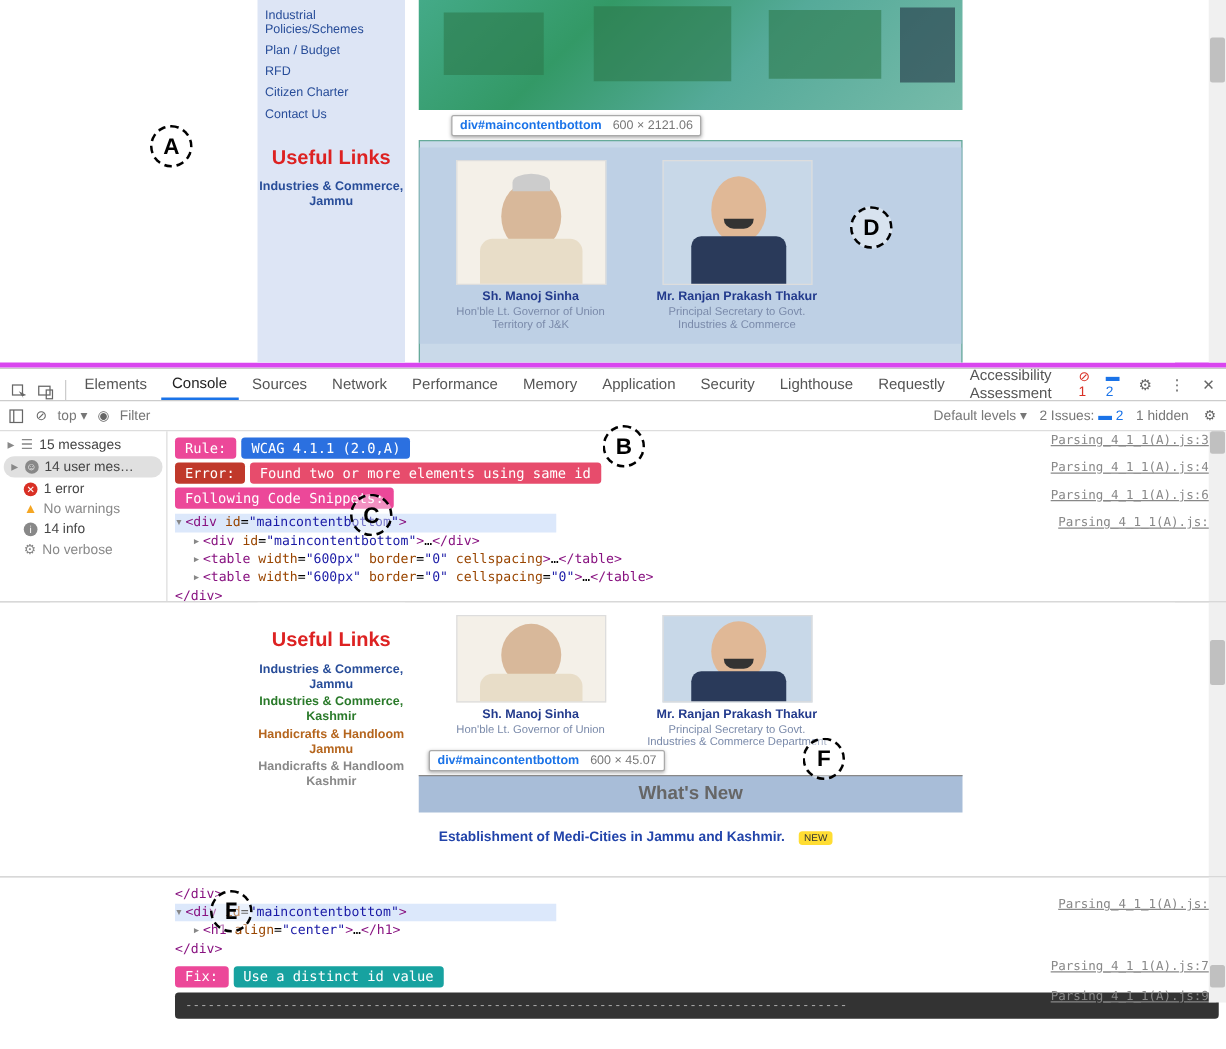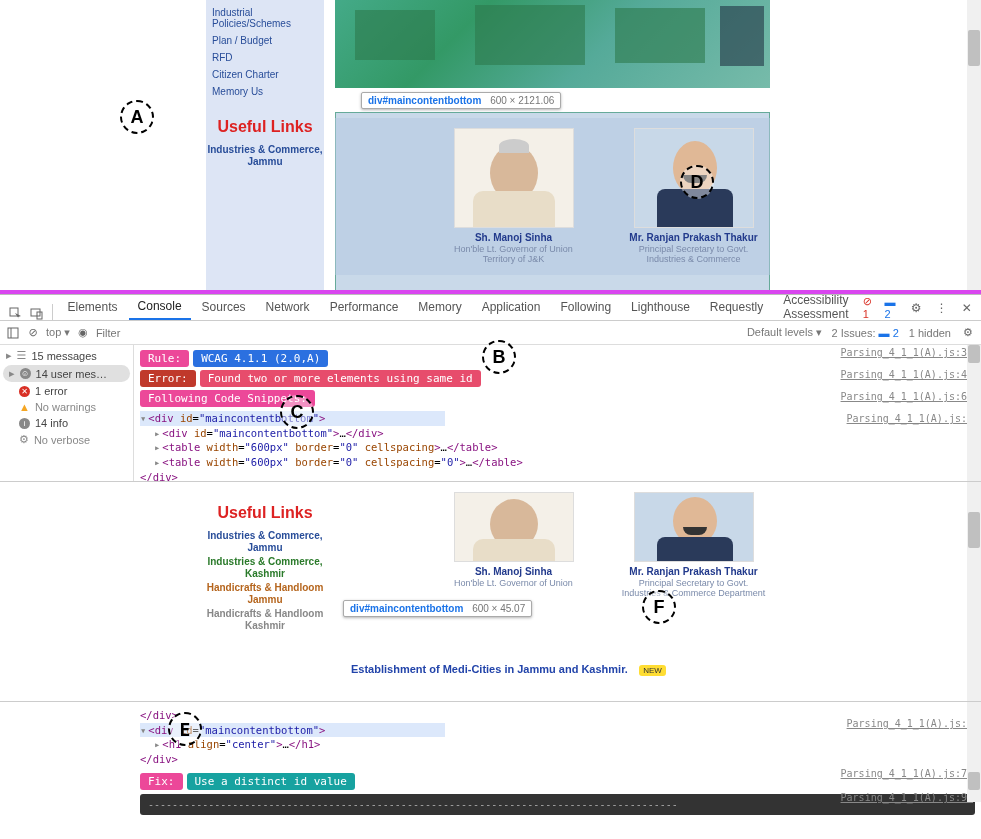--- a/index.html
+++ b/index.html
@@ -18,21 +18,21 @@
 .useful-link.gray { color: #888; }
 
 .main-col { position: absolute; left: 335px; top: 0; width: 435px; }
 .hero-img { width: 435px; height: 88px; background: linear-gradient(135deg,#4a8 0%,#396 30%,#5a9 60%,#7ba 100%); position: relative; overflow: hidden; }
 .hero-overlay-box { position: absolute; background: #2d7a4d; opacity: 0.6; }
 .tooltip-overlay { position: absolute; background: #fff; border: 1px solid #aaa; padding: 2px 6px; font-size: 10px; border-radius: 2px; box-shadow: 0 1px 3px rgba(0,0,0,0.3); white-space: nowrap; }
 .tooltip-sel { color: #1a73e8; font-weight: bold; }
 .tooltip-dim { color: #777; margin-left: 6px; }
 
 .highlight-region { position: absolute; background: rgba(120,160,200,0.4); border: 1px solid #6a9; }
-.people-row { display: flex; gap: 35px; padding: 10px 4px; background: rgba(180,200,225,0.5); justify-content: flex-end; }
+.people-row { display: flex; gap: 20px; padding: 10px 17px; background: rgba(180,200,225,0.5); }
 .person { width: 145px; text-align: center; }
 .person-img { width: 120px; height: 100px; background: #f4f0e8; margin: 0 auto; position: relative; overflow: hidden; border: 1px solid #ddd; }
 .person-name { color: #223a8c; font-size: 10px; font-weight: bold; margin-top: 4px; }
 .person-title { color: #7a8aaa; font-size: 9px; margin-top: 2px; line-height: 1.1; }
 
 
 .devtools { border-top: 1px solid #bbb; background: #fff; font-family: 'Segoe UI', Arial, sans-serif; }
 .dt-tabs { display: flex; align-items: flex-end; height: 26px; border-bottom: 1px solid #ccc; font-size: 12px; color: #333; padding: 0 6px; gap: 2px; }
 .dt-tab-icon { width: 14px; height: 14px; display: inline-flex; align-items: center; justify-content: center; color: #666; margin: 0 3px; cursor: pointer; }
 .dt-tab { padding: 0 9px; height: 26px; display: flex; align-items: center; cursor: pointer; color: #555; }
@@ -100,21 +100,21 @@
   <div class="scrollbar-track" style="height:294px;">
     <div class="scrollbar-thumb" style="top:30px;height:36px;"></div>
   </div>
   <div class="page-white-area"></div>
 
   <div class="sidebar-col" style="height:294px;">
     <div class="sidebar-item">Industrial Policies/Schemes</div>
     <div class="sidebar-item">Plan / Budget</div>
     <div class="sidebar-item">RFD</div>
     <div class="sidebar-item">Citizen Charter</div>
-    <div class="sidebar-item">Memory Us</div>
+    <div class="sidebar-item">Contact Us</div>
     <div class="useful-links-heading">Useful Links</div>
     <div class="useful-link">Industries &amp; Commerce, Jammu</div>
   </div>
 
   <div class="main-col">
     <div class="hero-img">
       <div class="hero-overlay-box" style="left:20px;top:10px;width:80px;height:50px;"></div>
       <div class="hero-overlay-box" style="left:140px;top:5px;width:110px;height:60px;"></div>
       <div class="hero-overlay-box" style="left:280px;top:8px;width:90px;height:55px;"></div>
       <div class="hero-overlay-box" style="right:6px;top:6px;width:44px;height:60px;background:#234;"></div>
@@ -166,21 +166,21 @@
           </svg>
         </span>
     <div style="width:1px;height:16px;background:#ccc;margin:0 4px;"></div>
     <div class="dt-tab">Elements</div>
     <div class="dt-tab active">Console</div>
     <div class="dt-tab">Sources</div>
     <div class="dt-tab">Network</div>
     <div class="dt-tab">Performance</div>
     <div class="dt-tab">Memory</div>
     <div class="dt-tab">Application</div>
-    <div class="dt-tab">Following</div>
+    <div class="dt-tab">Security</div>
     <div class="dt-tab">Lighthouse</div>
     <div class="dt-tab">Requestly</div>
     <div class="dt-tab">Accessibility Assessment</div>
     <div class="dt-right-icons">
       <span class="err-badge">⊘ <span>1</span></span>
       <span class="msg-badge">▬ <span>2</span></span>
       <span class="dt-tab-icon">⚙</span>
       <span class="dt-tab-icon">⋮</span>
       <span class="dt-tab-icon">✕</span>
     </div>
@@ -303,20 +303,23 @@
           <div style="position:absolute;left:48px;top:34px;width:24px;height:8px;background:#333;border-radius:0 0 10px 10px;"></div>
         </div>
         <div class="person-name">Mr. Ranjan Prakash Thakur</div>
         <div class="person-title">Principal Secretary to Govt. Industries &amp; Commerce Department</div>
       </div>
     </div>
     <div class="tooltip-overlay" style="left:8px;top:118px;">
       <span class="tooltip-sel">div#maincontentbottom</span>
       <span class="tooltip-dim">600 × 45.07</span>
     </div>
+    <div class="highlight-region" style="left:0;top:138px;width:435px;height:30px;background:#a8bdd8;border:none;border-top:1px solid #888;">
+      <div style="text-align:center;color:#666;font-size:15px;font-weight:bold;padding:5px 0;">What's New</div>
+    </div>
     <div style="position:absolute;left:12px;top:180px;width:435px;">
       <span class="news-item">Establishment of Medi-Cities in Jammu and Kashmir.</span>
       <span class="new-badge">NEW</span>
     </div>
   </div>
 
   <div class="annot" style="left:642px;top:108px;">F</div>
 </div>
 
 <div class="dt-console-lower" style="border-top:1px solid #ccc;padding-left:140px;min-height:100px;">

